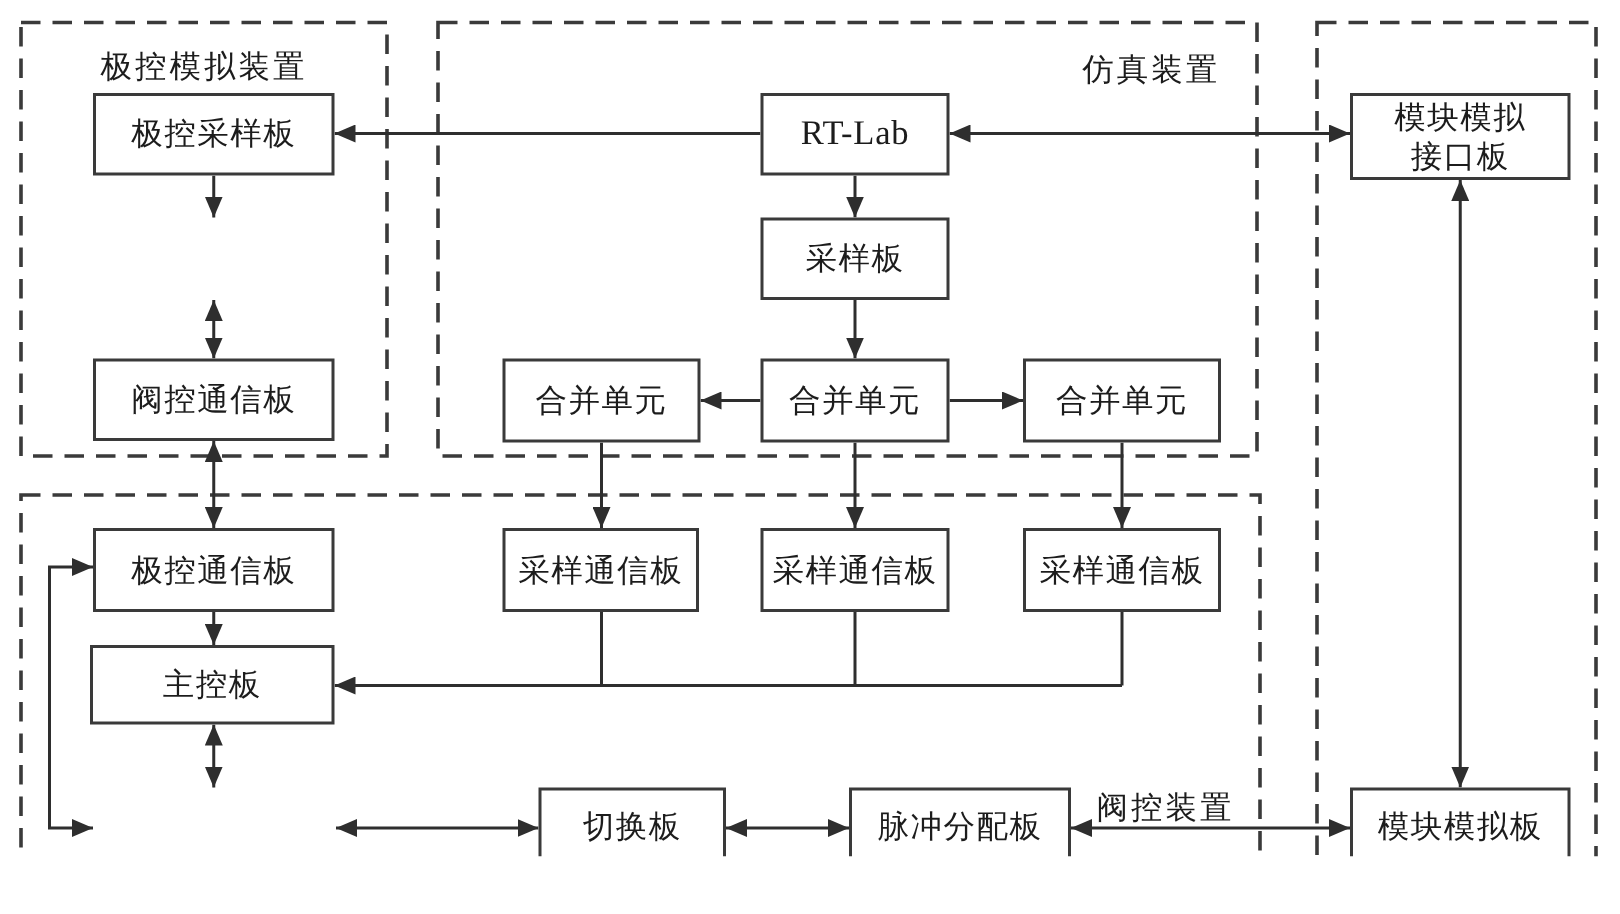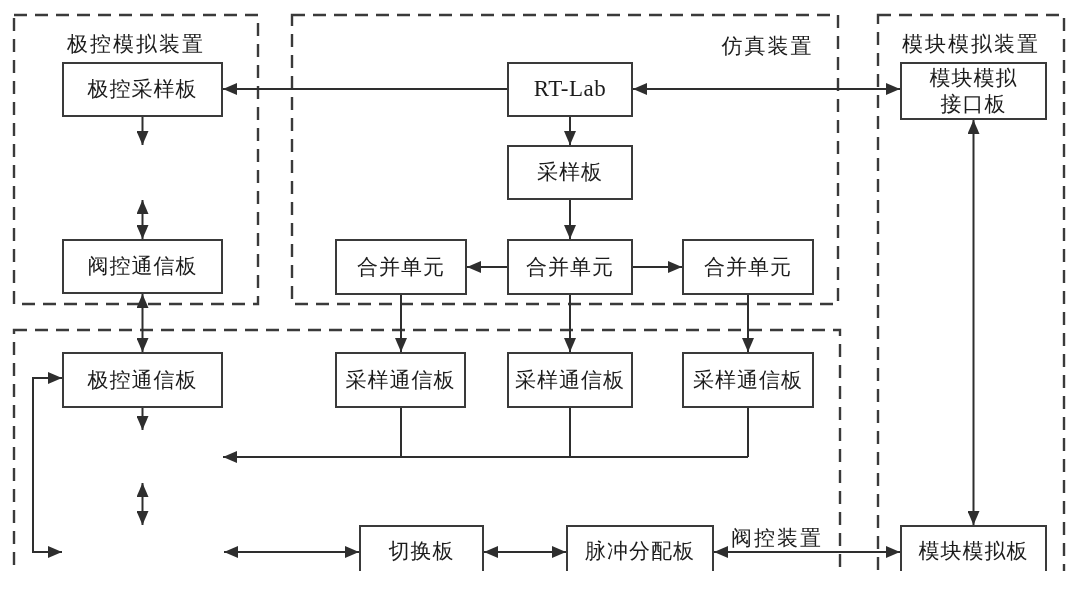--- a/index.html
+++ b/index.html
@@ -73,36 +73,36 @@
       <path d="M62,378 L33,378 L33,552 L62,552" marker-start="url(#arr)" marker-end="url(#arr)"></path>
       <path d="M224,552 L359,552" marker-start="url(#arr)" marker-end="url(#arr)"></path>
       <path d="M484,552 L566,552" marker-start="url(#arr)" marker-end="url(#arr)"></path>
       <path d="M714,552 L900,552" marker-start="url(#arr)" marker-end="url(#arr)"></path>
       <path d="M973.5,120 L973.5,525" marker-start="url(#arr)" marker-end="url(#arr)"></path>
     </g>
   </svg>
 
   <div class="grouptitle" style="left:14px;top:30px;width:244px;">极控模拟装置</div>
   <div class="grouptitle" style="left:690px;top:32px;width:155px;">仿真装置</div>
-  <div class="grouptitle" style="left:878px;top:30px;width:186px;">模块模拟装置</div>
   <div class="grouptitle" style="left:722px;top:524px;width:110px;">阀控装置</div>
 
   <div class="node" style="left:62px;top:62px;width:161px;height:55px;">极控采样板</div>
   <div class="node" style="left:62px;top:239px;width:161px;height:55px;">阀控通信板</div>
 
   <div class="node latin" style="left:507px;top:62px;width:126px;height:55px;">RT-Lab</div>
   <div class="node" style="left:507px;top:145px;width:126px;height:55px;">采样板</div>
   <div class="node" style="left:335px;top:239px;width:132px;height:56px;">合并单元</div>
   <div class="node" style="left:507px;top:239px;width:126px;height:56px;">合并单元</div>
   <div class="node" style="left:682px;top:239px;width:132px;height:56px;">合并单元</div>
 
   <div class="node" style="left:900px;top:62px;width:147px;height:58px;padding:16px 18px;">模块模拟接口板</div>
 
   <div class="node" style="left:62px;top:352px;width:161px;height:56px;">极控通信板</div>
   <div class="node" style="left:335px;top:352px;width:131px;height:56px;">采样通信板</div>
   <div class="node" style="left:507px;top:352px;width:126px;height:56px;">采样通信板</div>
   <div class="node" style="left:682px;top:352px;width:132px;height:56px;">采样通信板</div>
 
+  <div class="node" style="left:60px;top:430px;width:163px;height:53px;">主控板</div>
   <div class="node" style="left:359px;top:525px;width:125px;height:53px;">切换板</div>
   <div class="node" style="left:566px;top:525px;width:148px;height:53px;">脉冲分配板</div>
   <div class="node" style="left:900px;top:525px;width:147px;height:53px;">模块模拟板</div>
 
 </div>
 
 </body></html>

